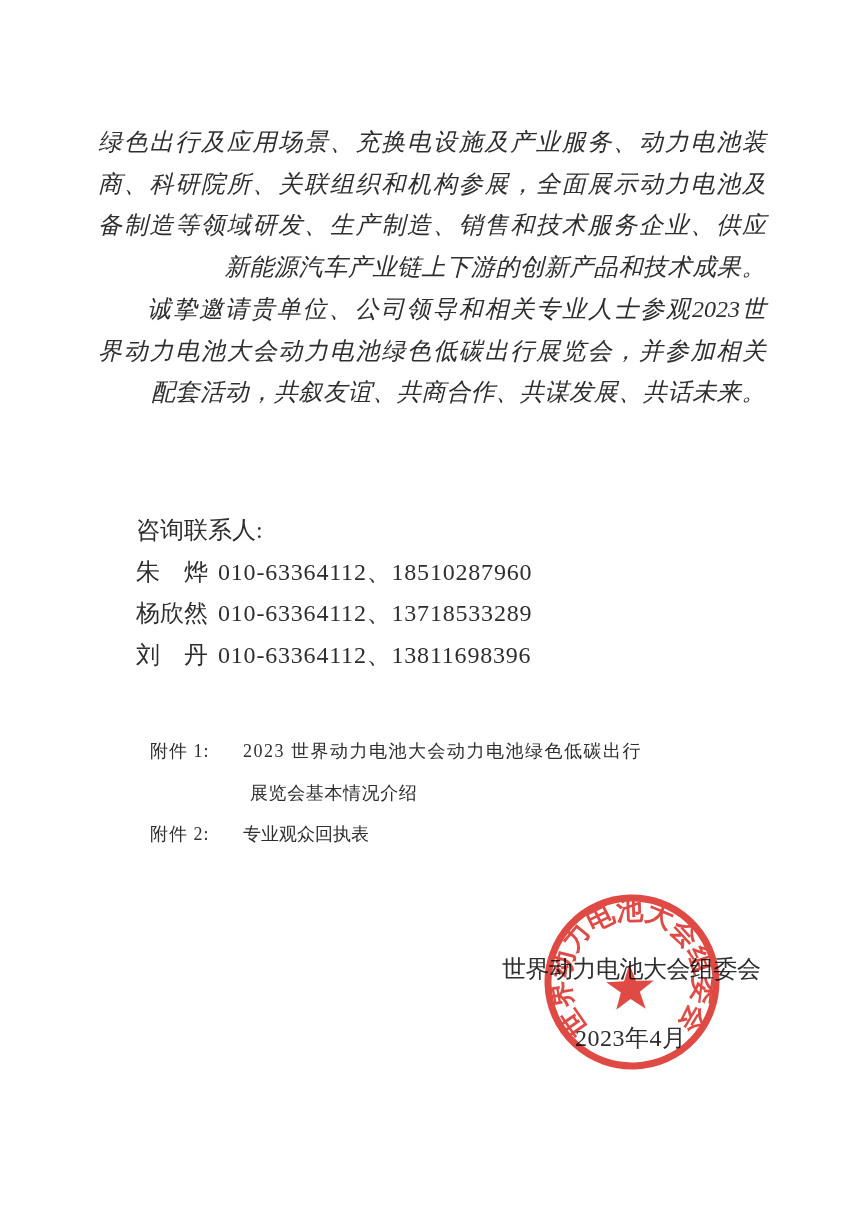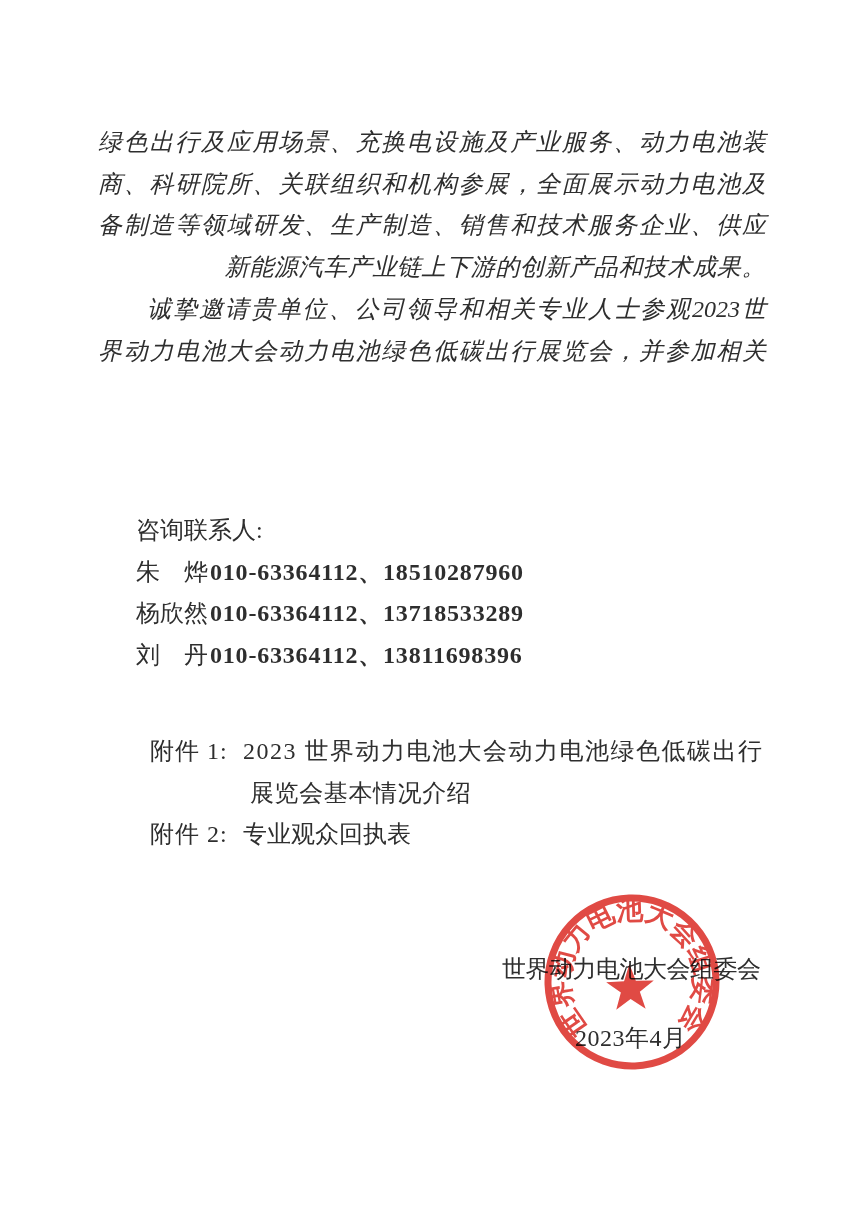--- a/index.html
+++ b/index.html
@@ -28,26 +28,26 @@
   .lastline { text-align: right; letter-spacing: 0.6px; }
   .indent2 { text-indent: 49px; }
 
   
   .contacts {
     left: 136px; top: 510px;
     font-size: 24px; line-height: 41.7px;
     color: #2e2e2e;
   }
   .contact-name { display: inline-block; width: 74px; }
-  .contact-phones { margin-left: 0; letter-spacing: 0.8px; font-weight: bold; }
+  .contact-phones { margin-left: 8px; letter-spacing: 0.8px; }
 
   
   .attachments {
     left: 150px; top: 731px;
-    font-size: 24px; line-height: 41.7px;
+    font-size: 18px; line-height: 41.7px;
     color: #2e2e2e;
   }
   .att-label { display: inline-block; width: 93px; letter-spacing: 1px; }
   .att-text-wide { letter-spacing: 1.5px; }
   .att-wrap-line { padding-left: 100px; letter-spacing: 0.6px; }
 
   
   .sig-org {
     left: 502px; top: 949px;
     font-size: 24px; line-height: 41.7px;
@@ -79,20 +79,21 @@
 <div class="abs body-text">
   <div>
     <div class="jline">绿色出行及应用场景、充换电设施及产业服务、动力电池装</div>
     <div class="jline">商、科研院所、关联组织和机构参展，全面展示动力电池及</div>
     <div class="jline">备制造等领域研发、生产制造、销售和技术服务企业、供应</div>
     <div class="lastline">新能源汽车产业链上下游的创新产品和技术成果。</div>
   </div>
   <div>
     <div class="jline indent2">诚挚邀请贵单位、公司领导和相关专业人士参观2023世</div>
     <div class="jline">界动力电池大会动力电池绿色低碳出行展览会，并参加相关</div>
+    <div class="lastline">配套活动，共叙友谊、共商合作、共谋发展、共话未来。</div>
   </div>
 </div>
 
 <div class="abs contacts">
   <div>咨询联系人:</div>
   <div>
     <span class="contact-name">朱　烨</span><span class="contact-phones">010-63364112、18510287960</span>
   </div>
   <div>
     <span class="contact-name">杨欣然</span><span class="contact-phones">010-63364112、13718533289</span>

